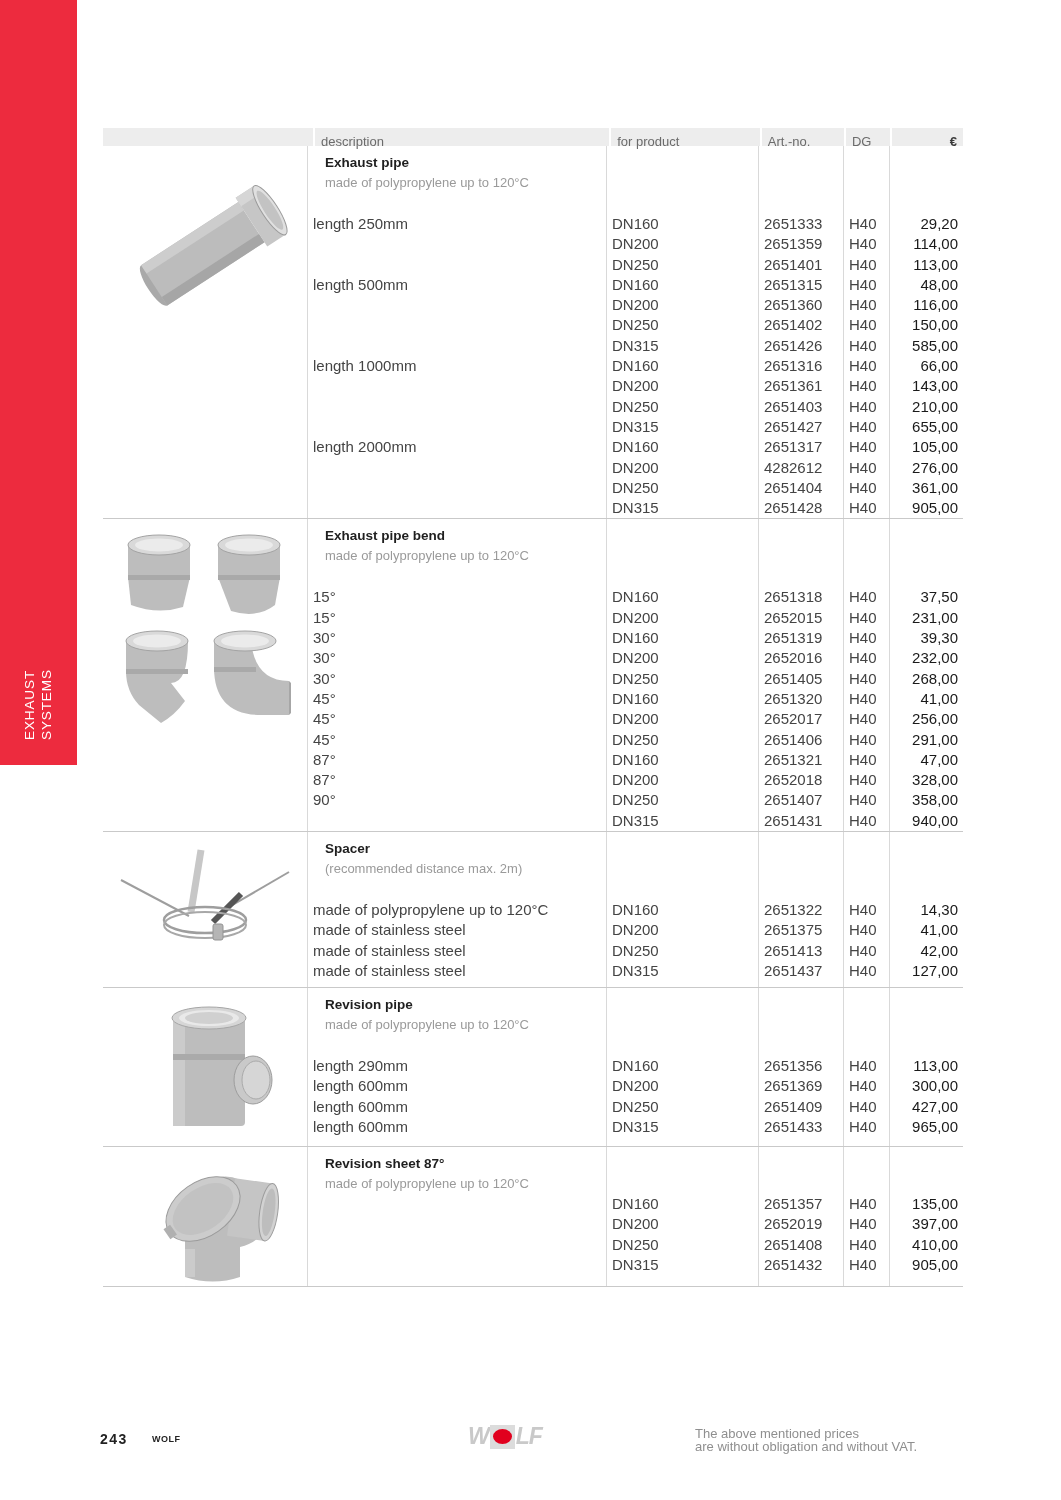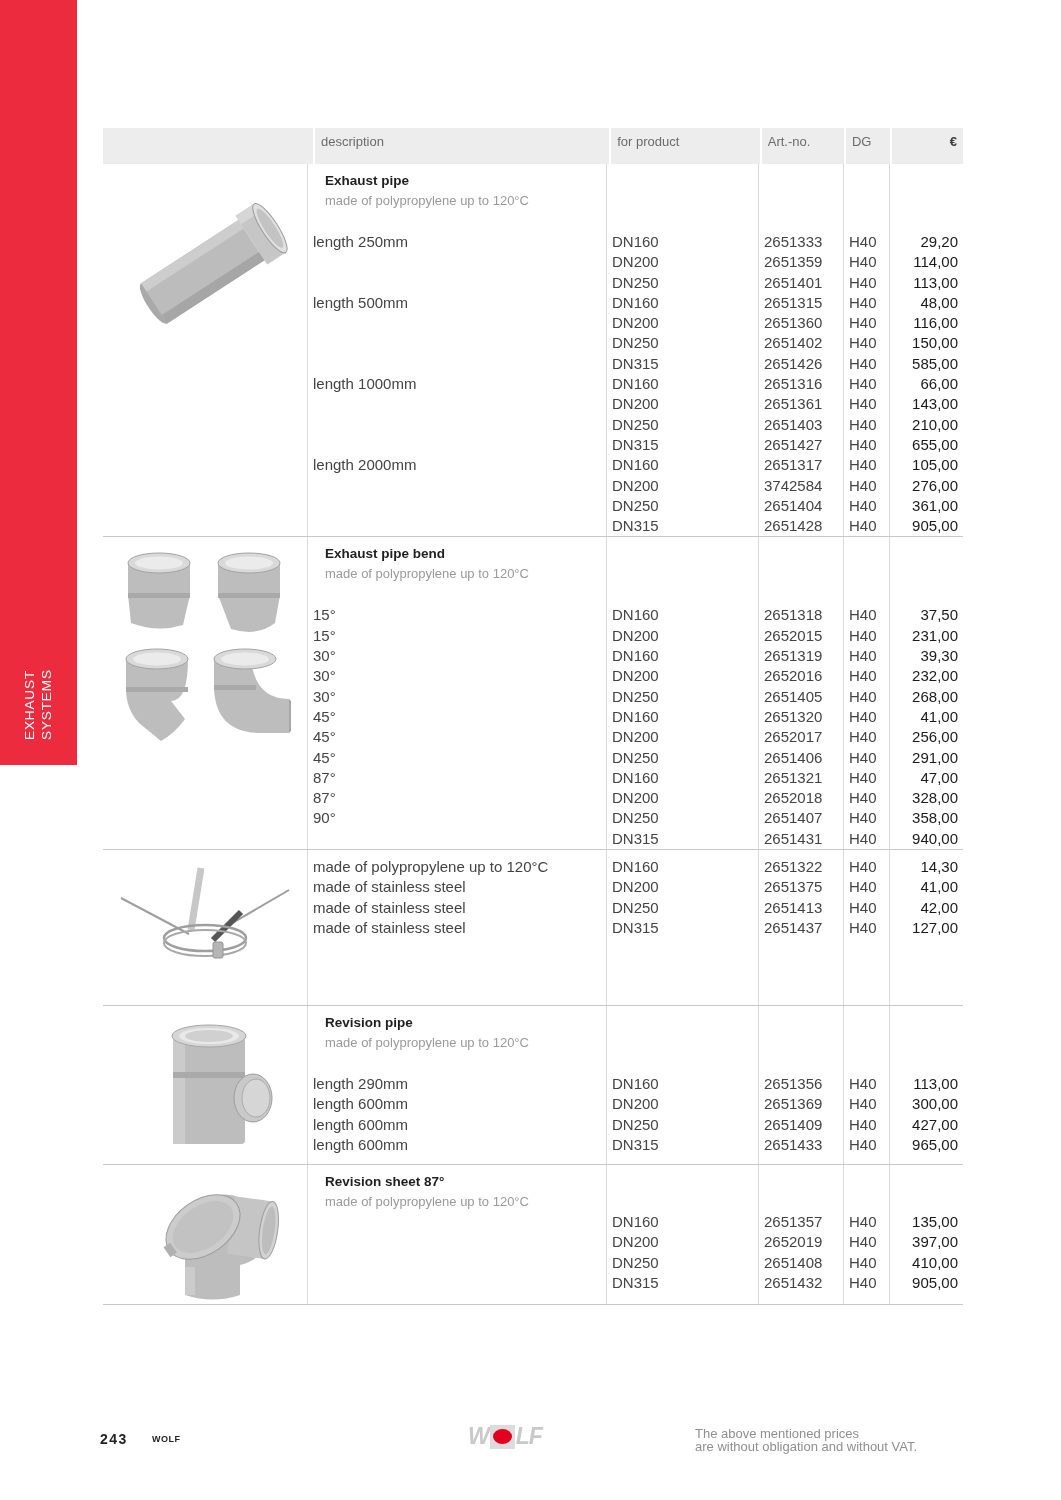--- a/index.html
+++ b/index.html
@@ -8,21 +8,21 @@
   
   .sidebar{position:absolute;left:0;top:0;width:77px;height:765px;background:#ED2B3E;}
   .sidebar-label{position:absolute;left:-31px;top:652px;width:140px;height:36px;
         transform:rotate(-90deg);color:#fff;font-size:13.5px;letter-spacing:.9px;
         line-height:17px;font-weight:500;text-align:left;}
   
   .page-title{position:absolute;left:103px;top:52px;font-size:30px;font-weight:bold;
         color:#ED2B3E;letter-spacing:-.3px;}
   
   .table{position:absolute;left:103px;top:128px;width:860px;}
-  .thead{display:flex;height:36px;line-height:27px;background:#ededed;color:#6b6b6b;font-size:13px;padding-left:8px;}
+  .thead{display:flex;height:18px;line-height:27px;background:#ededed;color:#6b6b6b;font-size:13px;padding-left:8px;}
   .thead .th{box-sizing:border-box;padding-left:6px;}
   .thead .th + .th{border-left:2px solid #fff;}
   .th.c-img{width:204px;}
   .c-desc{width:299px;}
   .c-prod{width:152px;}
   .c-art{width:85px;}
   .c-dg{width:46px;}
   .c-euro{width:74px;text-align:right;}
   .thead .c-euro{color:#3a3a3a;font-weight:bold;padding-right:6px;box-sizing:border-box;}
   .tbody{border-bottom:1px solid #c9c9c9;}
@@ -189,21 +189,21 @@
             <div class="row">
             <div class="c-desc">length 2000mm</div>
             <div class="c-prod">DN160</div>
             <div class="c-art">2651317</div>
             <div class="c-dg">H40</div>
             <div class="c-euro">105,00</div>
           </div>
             <div class="row">
             <div class="c-desc"></div>
             <div class="c-prod">DN200</div>
-            <div class="c-art">3742584</div>
+            <div class="c-art">4282612</div>
             <div class="c-dg">H40</div>
             <div class="c-euro">276,00</div>
           </div>
             <div class="row">
             <div class="c-desc"></div>
             <div class="c-prod">DN250</div>
             <div class="c-art">2651404</div>
             <div class="c-dg">H40</div>
             <div class="c-euro">361,00</div>
           </div>
@@ -357,20 +357,27 @@
         <div class="img-area">
           <svg width="190" height="125" viewBox="0 0 190 125" style="margin:10px 0 0 6px">
             <path d="M12,38 L80,74" stroke="#9e9e9e" stroke-width="2" fill="none"></path>
             <path d="M92,8 L82,70" stroke="#c7c7c7" stroke-width="7" fill="none"></path>
             <path d="M180,30 L108,72" stroke="#9e9e9e" stroke-width="2" fill="none"></path>
             <path d="M132,52 L104,80" stroke="#555" stroke-width="6" fill="none"></path>
             <ellipse cx="96" cy="78" rx="41" ry="13" fill="none" stroke="#9e9e9e" stroke-width="2.5"></ellipse>
             <ellipse cx="96" cy="83" rx="41" ry="13" fill="none" stroke="#a8a8a8" stroke-width="2"></ellipse>
             <rect x="104" y="82" width="10" height="16" rx="2" fill="#b5b5b5" stroke="#949494" stroke-width="1"></rect>
           </svg>
+        </div>
+        <div class="sec-head">
+          <div class="hcell c-desc">
+            <div class="sec-title">Spacer</div>
+            <div class="sec-sub">(recommended distance max. 2m)</div>
+            <div class="gap"></div>
+          </div>
         </div>
         <div class="rows">
 
         <div class="row">
             <div class="c-desc">made of polypropylene up to 120°C</div>
             <div class="c-prod">DN160</div>
             <div class="c-art">2651322</div>
             <div class="c-dg">H40</div>
             <div class="c-euro">14,30</div>
           </div>

